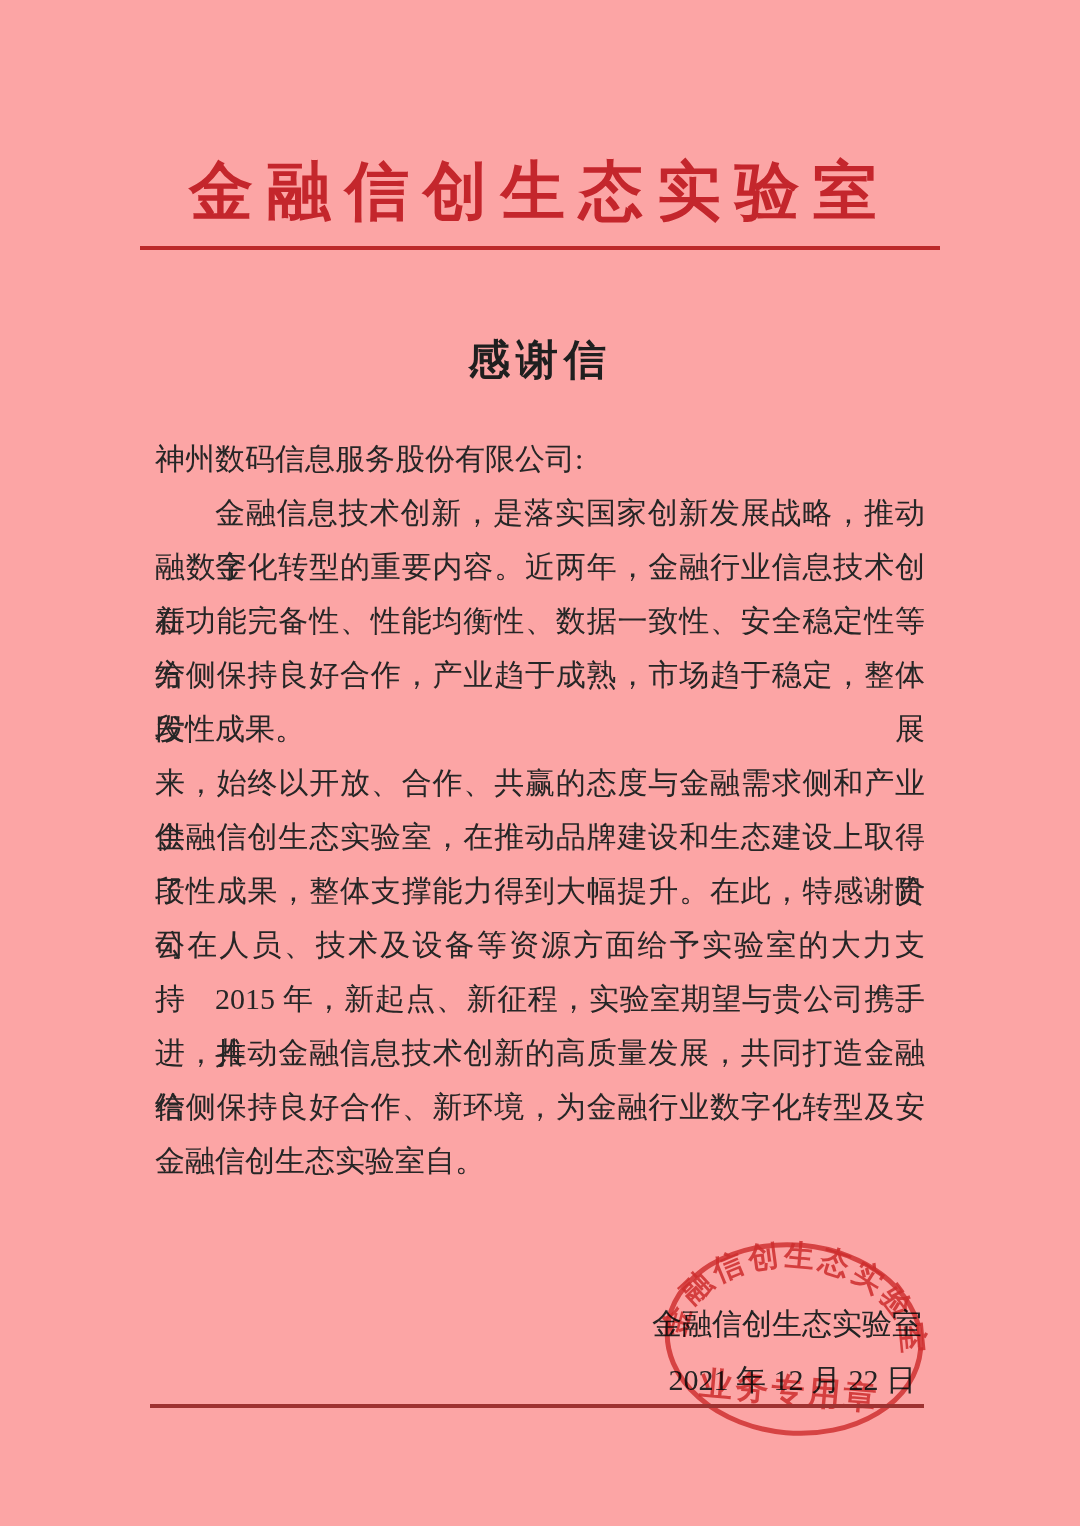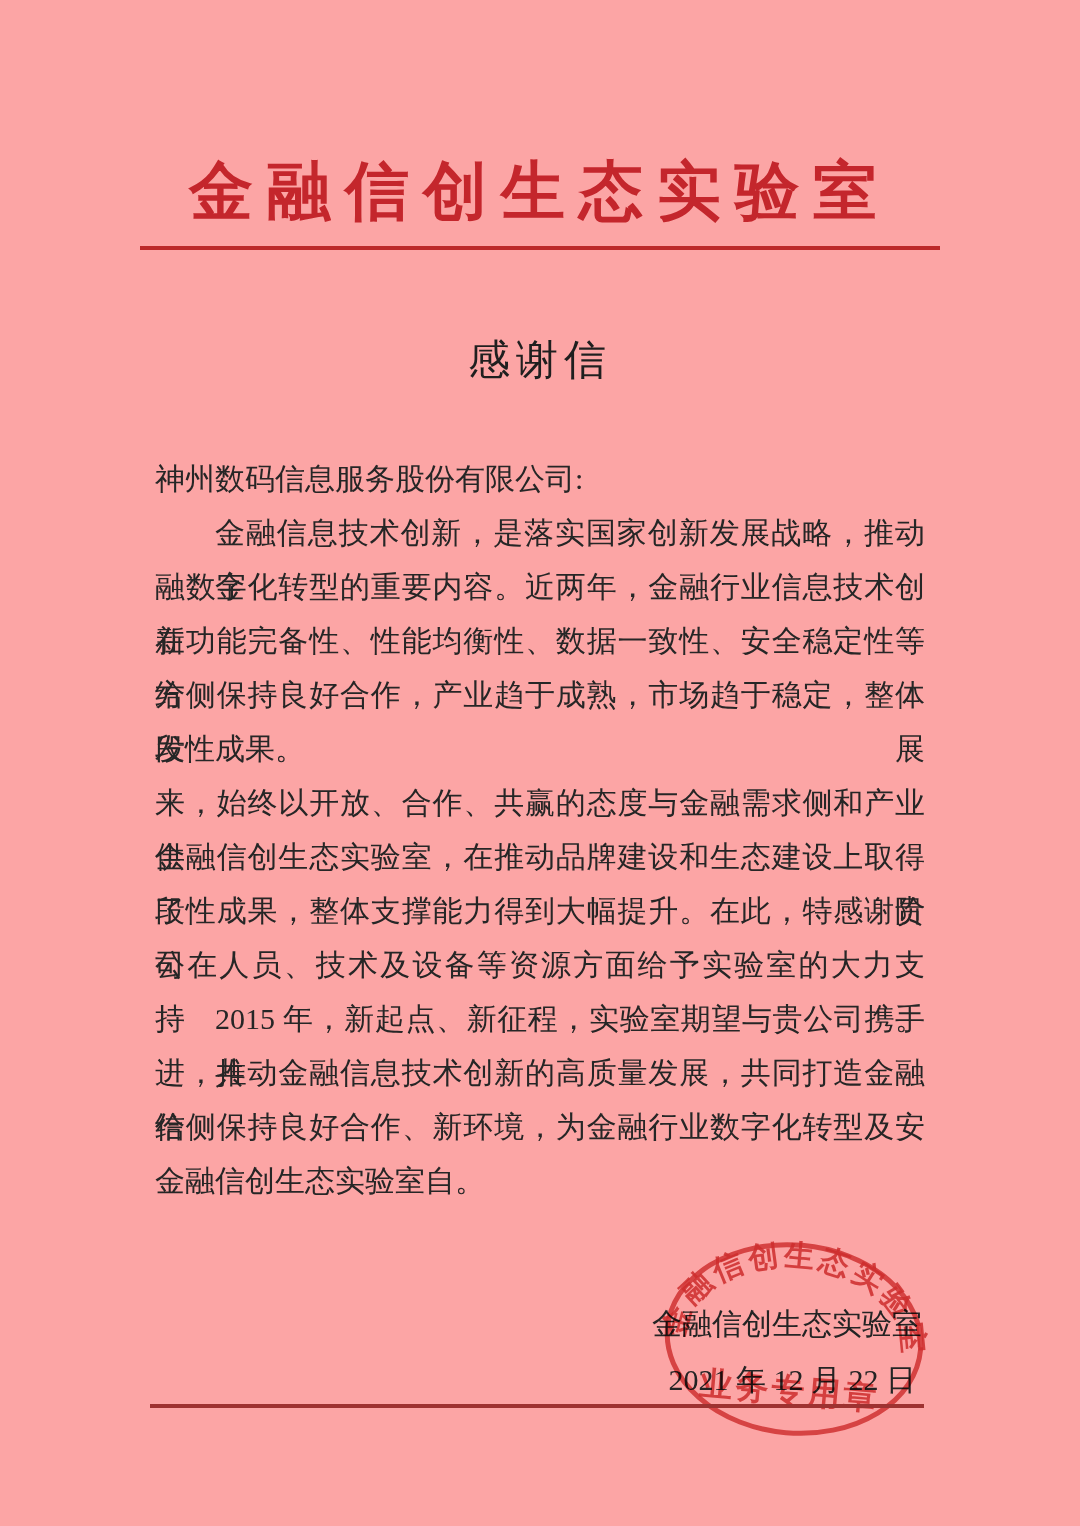--- a/index.html
+++ b/index.html
@@ -36,29 +36,29 @@
   }
 
   
   .letter-title {
     position: absolute;
     top: 332px;
     left: 0;
     width: 100%;
     text-align: center;
     font-size: 42px;
-    font-weight: normal;
+    font-weight: bold;
     color: #1f1f1f;
     letter-spacing: 6px;
   }
 
   
   .body {
     position: absolute;
-    top: 452px;
+    top: 432px;
     left: 155px;
     width: 770px;
     color: #262626;
     font-size: 30px;
   }
   .bl {
     height: 54px;
     line-height: 54px;
     white-space: nowrap;
   }

